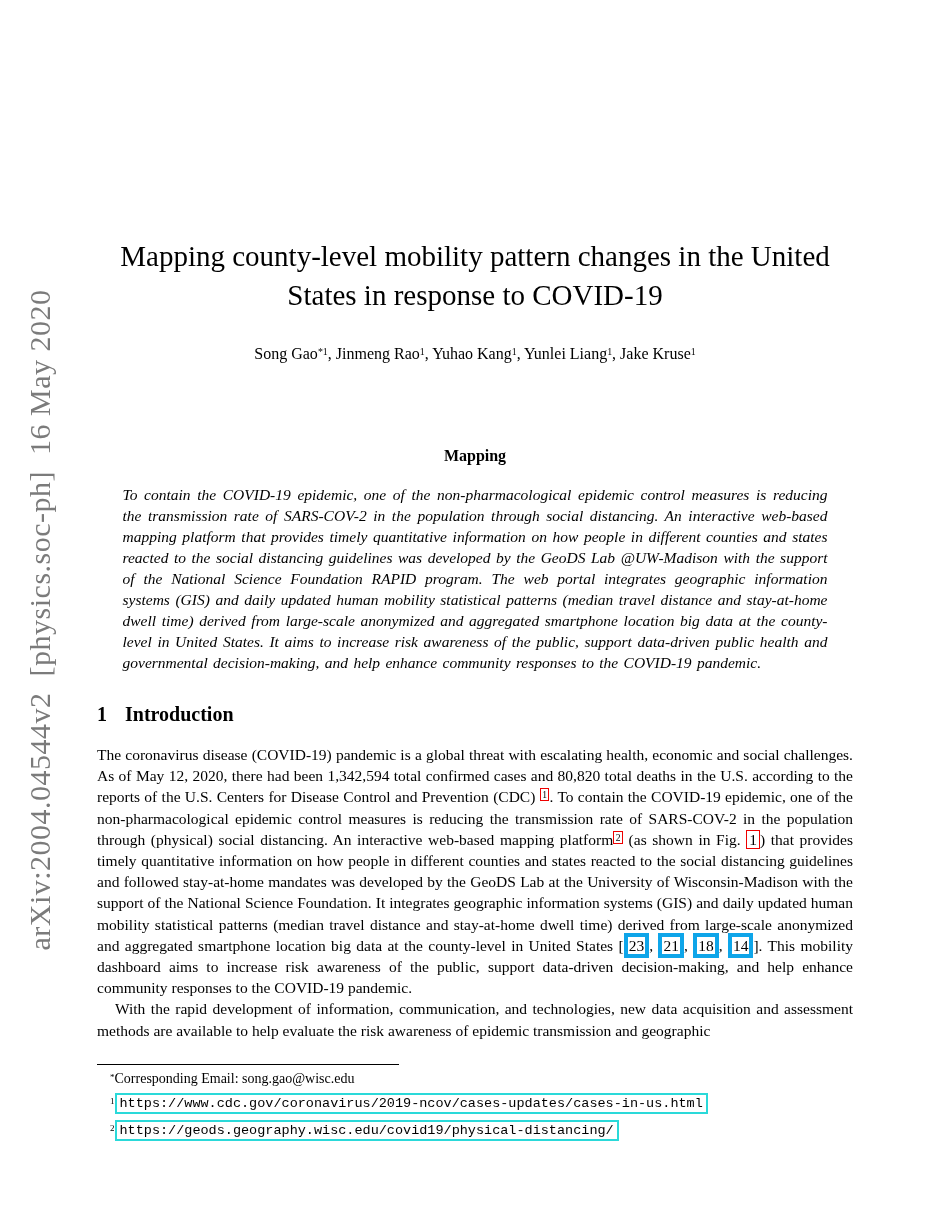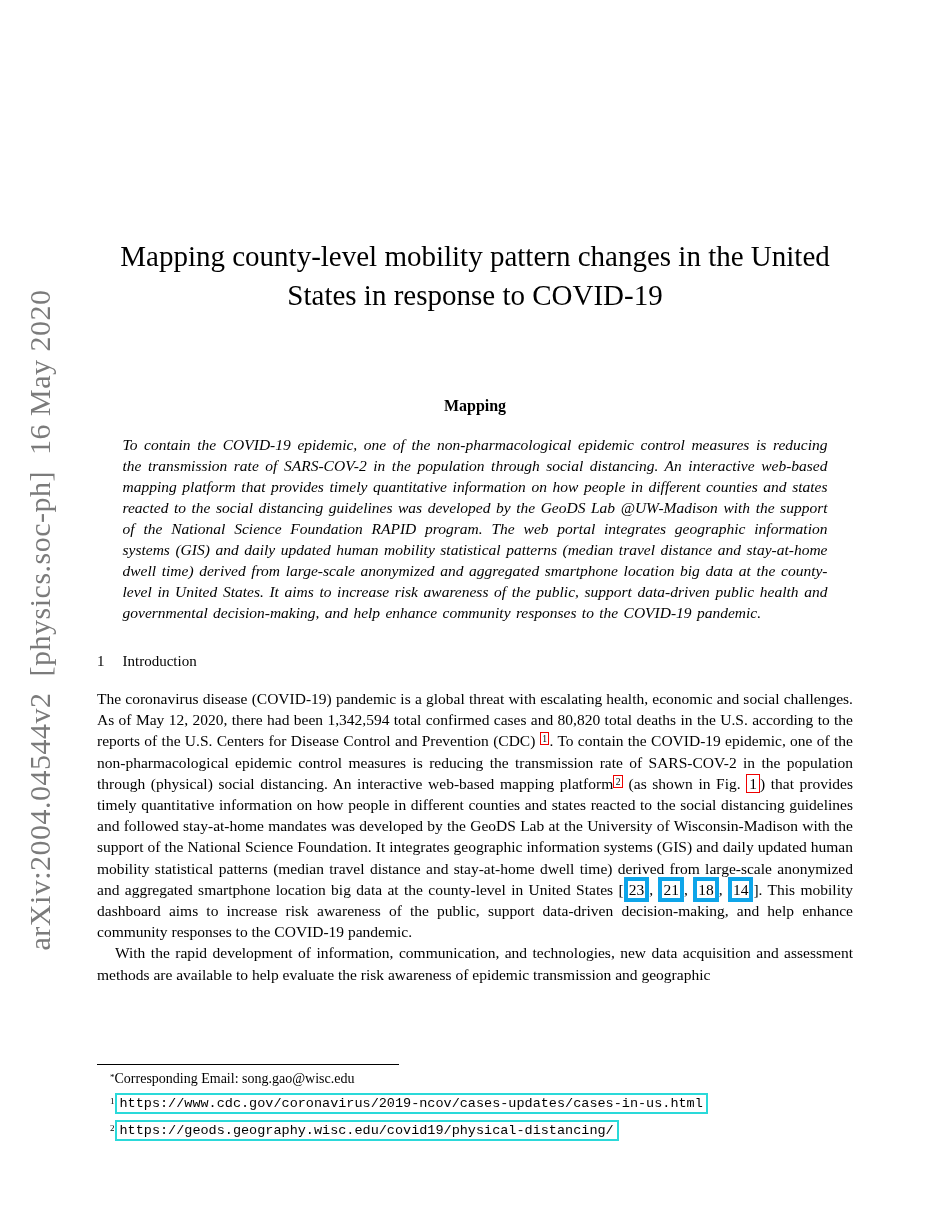--- a/index.html
+++ b/index.html
@@ -66,22 +66,22 @@
     margin: 19px auto 0 auto;
     width: 705px;
     font-style: italic;
     font-size: 15.5px;
     line-height: 21px;
     text-align: justify;
     word-spacing: 1.5px;
   }
   .section-heading {
     margin-top: 30px;
-    font-size: 15px;
-    font-weight: normal;
+    font-size: 20px;
+    font-weight: bold;
   }
   .section-heading .sec-num { margin-right: 18px; }
   .body-par {
     font-size: 15.5px;
     line-height: 21.2px;
     text-align: justify;
   }
   .body-par.first { margin-top: 18px; }
   .body-par.indented { text-indent: 18px; }
   .ref-sup-box {
@@ -127,20 +127,21 @@
 <body>
 
 <div class="page">
 
   <div class="watermark">arXiv:2004.04544v2  [physics.soc-ph]  16 May 2020</div>
 
   <div class="content">
 
     <h1 class="title">Mapping county-level mobility pattern changes in the United States in response to COVID-19</h1>
 
+    <div class="authors"><span>Song Gao</span><sup>*1</sup><span>, </span><span>Jinmeng Rao</span><sup>1</sup><span>, </span><span>Yuhao Kang</span><sup>1</sup><span>, </span><span>Yunlei Liang</span><sup>1</sup><span>, </span><span>Jake Kruse</span><sup>1</sup></div>
 
 
     <h2 class="abstract-heading">Mapping</h2>
 
     <p class="abstract-text">To contain the COVID-19 epidemic, one of the non-pharmacological epidemic control measures is reducing the transmission rate of SARS-COV-2 in the population through social distancing. An interactive web-based mapping platform that provides timely quantitative information on how people in different counties and states reacted to the social distancing guidelines was developed by the GeoDS Lab @UW-Madison with the support of the National Science Foundation RAPID program. The web portal integrates geographic information systems (GIS) and daily updated human mobility statistical patterns (median travel distance and stay-at-home dwell time) derived from large-scale anonymized and aggregated smartphone location big data at the county-level in United States. It aims to increase risk awareness of the public, support data-driven public health and governmental decision-making, and help enhance community responses to the COVID-19 pandemic.</p>
 
     <h2 class="section-heading"><span class="sec-num">1</span><span>Introduction</span></h2>
 
     <p class="body-par first"><span>The coronavirus disease (COVID-19) pandemic is a global threat with escalating health, economic and social challenges. As of May 12, 2020, there had been 1,342,594 total confirmed cases and 80,820 total deaths in the U.S. according to the reports of the U.S. Centers for Disease Control and Prevention (CDC) </span><sup class="ref-sup-box">1</sup><span>. To contain the COVID-19 epidemic, one of the non-pharmacological epidemic control measures is reducing the transmission rate of SARS-COV-2 in the population through (physical) social distancing. An interactive web-based mapping platform</span><sup class="ref-sup-box">2</sup><span> (as shown in Fig. </span><span class="ref-inline-box">1</span><span>) that provides timely quantitative information on how people in different counties and states reacted to the social distancing guidelines and followed stay-at-home mandates was developed by the GeoDS Lab at the University of Wisconsin-Madison with the support of the National Science Foundation. It integrates geographic information systems (GIS) and daily updated human mobility statistical patterns (median travel distance and stay-at-home dwell time) derived from large-scale anonymized and aggregated smartphone location big data at the county-level in United States [</span><span class="cite-box">23</span><span>, </span><span class="cite-box">21</span><span>, </span><span class="cite-box">18</span><span>, </span><span class="cite-box">14</span><span>]. This mobility dashboard aims to increase risk awareness of the public, support data-driven decision-making, and help enhance community responses to the COVID-19 pandemic.</span></p>
 

